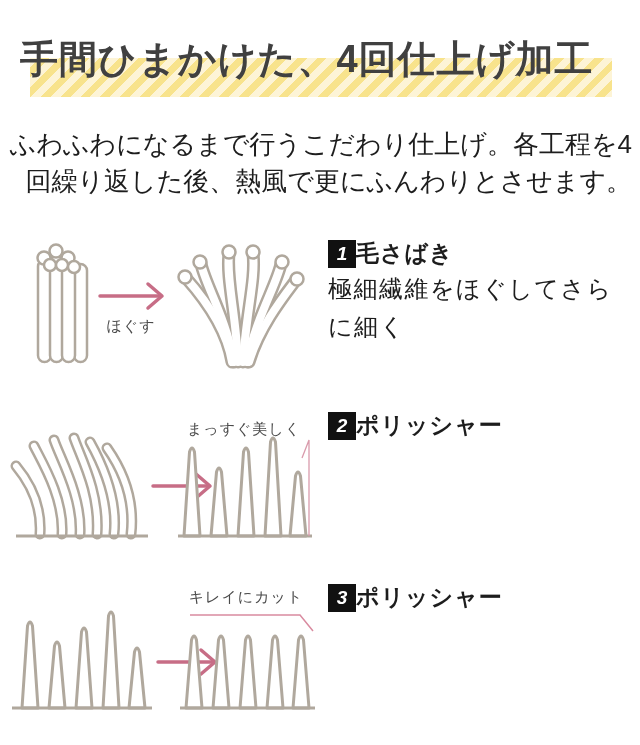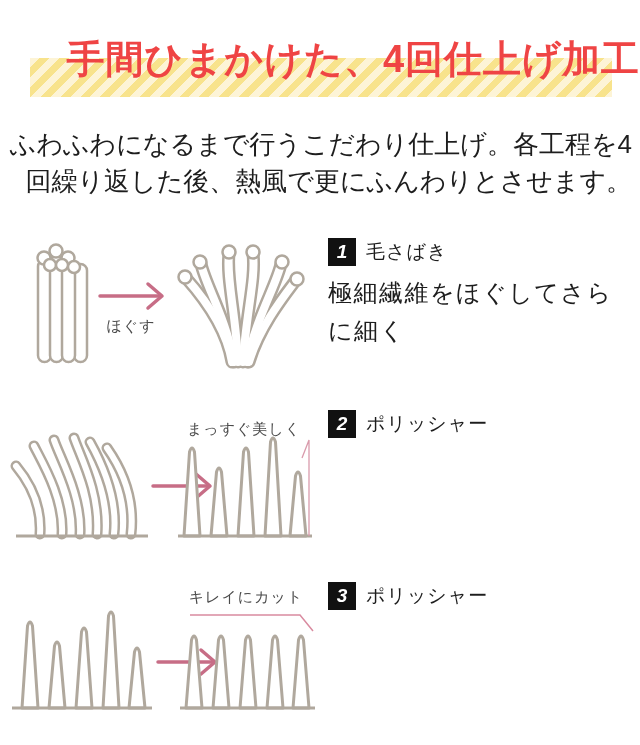--- a/index.html
+++ b/index.html
@@ -8,44 +8,44 @@
     width:640px; height:745px; margin:0 auto; background:#ffffff;
     font-family:"Liberation Sans", sans-serif; color:#1d1d1d; overflow:hidden;
   }
   
   .title-wrap { position:relative; margin-top:30px; height:70px; }
   .title-band {
     position:absolute; left:30px; right:28px; top:28px; height:39px;
     background:repeating-linear-gradient(135deg,#fdf4d6 0 7px,#f8e38c 7px 14px);
   }
   .title-text {
-    position:relative; z-index:1; text-align:right;
+    position:relative; z-index:1; text-align:left;
     font-size:38px; font-weight:700; letter-spacing:1px; line-height:50px; padding-top:4px;
-    color:#ef4444;
+    color:#404040;
     margin-left:20px;
   }
   
   .intro {
     margin:26px 8px 0 8px; font-size:26px; line-height:37px; letter-spacing:0px;
     color:#1d1d1d; text-align:right;
   }
   
   .steps { margin-top:34px; }
   .step { display:flex; margin-bottom:22px; height:150px; }
   .step-illus { width:320px; height:150px; flex:none; }
   .step-body { flex:1; padding:4px 6px 0 8px; }
   .step-head { display:flex; align-items:center; }
   .step-badge {
     width:28px; height:28px; background:#111111; color:#ffffff; flex:none;
     font-size:19px; font-weight:700; font-style:italic;
     display:flex; align-items:center; justify-content:center;
   }
-  .step-title { font-size:19px; font-weight:400; margin-left:10px; letter-spacing:1px; }
+  .step-title { font-size:23px; font-weight:700; letter-spacing:1px; }
   .step-desc {
-    margin-top:8px; font-size:24px; line-height:38px; letter-spacing:1.5px;
+    margin-top:1px; font-size:24px; line-height:38px; letter-spacing:1.5px;
     max-width:294px; color:#1d1d1d;
   }
   svg .cap {
     font-family:"Liberation Sans", sans-serif; font-size:15px; fill:#4b4b4b; letter-spacing:1px;
   }
 </style>
 </head>
 <body>
 
 <div class="page">

